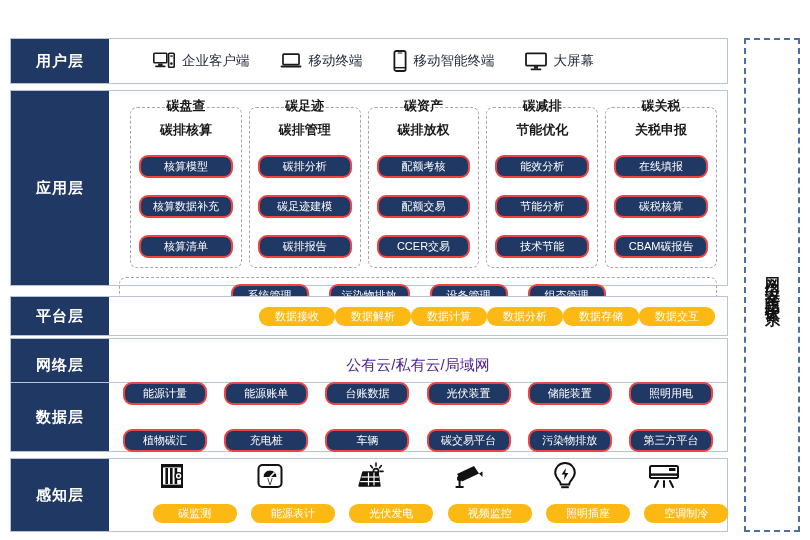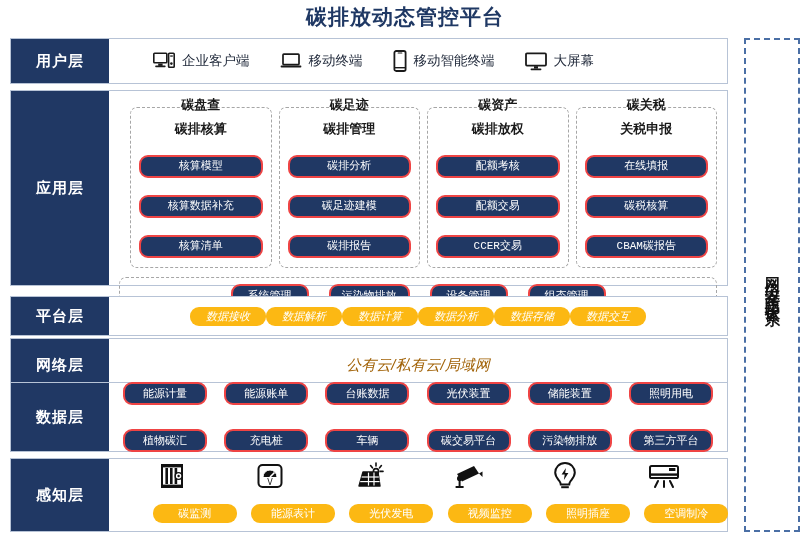--- a/index.html
+++ b/index.html
@@ -42,21 +42,21 @@
     display: flex; align-items: center; height: 100%;
     padding-left: 0; gap: 30px;
   }
   .user-item { display: flex; align-items: center; gap: 7px; }
   .user-item .ui-label { font-size: 13.5px; color: #222b3c; }
   .user-item svg { display: block; }
 
   
   .app-groups {
     display: flex; justify-content: space-between;
-    padding: 7px 10px 0 21px; gap: 7px; font-family: Liberation Mono, monospace;
+    padding: 7px 10px 0 21px; gap: 7px;
   }
   .app-group { flex: 1 1 0; position: relative; padding-top: 9px; }
   .app-group-title {
     position: absolute; top: 0; left: 0; width: 100%;
     text-align: center; font-size: 13px; font-weight: bold;
     color: #1a1a1a; z-index: 3;
     line-height: 15px;
   }
   .app-group-box {
     border: 1px dashed #a6a6a6; border-radius: 7px;
@@ -84,38 +84,38 @@
     margin: 9px 10px 8px 10px;
     border: 1px dashed #a6a6a6; border-radius: 7px;
     padding: 6px 10px;
     display: flex; justify-content: center; align-items: center; gap: 20px;
   }
   .app-mgmt-box .pill-navy { width: auto; min-width: 78px; padding: 3px 11px; }
 
   
   .platform-items {
     display: flex; align-items: center; height: 100%;
-    justify-content: center; padding: 0 12px; font-style: italic;
+    justify-content: flex-end; padding: 0 12px;
   }
   .pill-orange {
     background: #fcb813;
     border-radius: 9px;
     color: #ffffff;
     font-size: 11px;
     text-align: center;
     padding: 3px 0;
     line-height: 13px;
     min-width: 76px;
     white-space: nowrap;
   }
 
   
   .network-text {
     display: flex; align-items: center; justify-content: center;
-    height: 100%; font-size: 15px; color: #a16207; font-style: italic;
+    height: 100%; font-size: 15px; color: #4c1d95;
   }
 
   
   .data-grid {
     display: flex; flex-direction: column; justify-content: center;
     height: 100%; gap: 24px; padding: 0 14px;
   }
   .data-row { display: flex; justify-content: space-between; gap: 10px; }
   .data-row .pill-navy { width: 84px; flex: 0 0 84px; padding: 3px 0; }
 
@@ -143,21 +143,20 @@
     writing-mode: vertical-rl;
     font-size: 15px; font-weight: bold; letter-spacing: 5px;
     color: #111111;
   }
 </style>
 </head>
 <body>
 
 <div id="root">
 
-  <div class="page-title">碳排放动态管控平台</div>
 
   <div class="layer" id="layer-user" style="top:38px; height:46px;gap:44px;">
     <div class="layer-label">用户层</div>
     <div class="layer-body">
       <div class="user-items">
 
         <div class="user-item">
           <span class="icon">
             <svg width="22" height="18" viewBox="0 0 22 18">
               <rect x="0.8" y="1.2" width="13" height="9.6" rx="0.8" fill="none" stroke="#1a1a1a" stroke-width="1.6"></rect>
@@ -236,20 +235,29 @@
         <div class="app-group">
           <div class="app-group-title">碳资产</div>
           <div class="app-group-box">
             <div class="app-sub-title">碳排放权</div>
             <div class="pill-navy">配额考核</div>
             <div class="pill-navy">配额交易</div>
             <div class="pill-navy">CCER交易</div>
           </div>
         </div>
 
+        <div class="app-group">
+          <div class="app-group-title">碳减排</div>
+          <div class="app-group-box">
+            <div class="app-sub-title">节能优化</div>
+            <div class="pill-navy">能效分析</div>
+            <div class="pill-navy">节能分析</div>
+            <div class="pill-navy">技术节能</div>
+          </div>
+        </div>
 
         <div class="app-group">
           <div class="app-group-title">碳关税</div>
           <div class="app-group-box">
             <div class="app-sub-title">关税申报</div>
             <div class="pill-navy">在线填报</div>
             <div class="pill-navy">碳税核算</div>
             <div class="pill-navy">CBAM碳报告</div>
           </div>
         </div>

